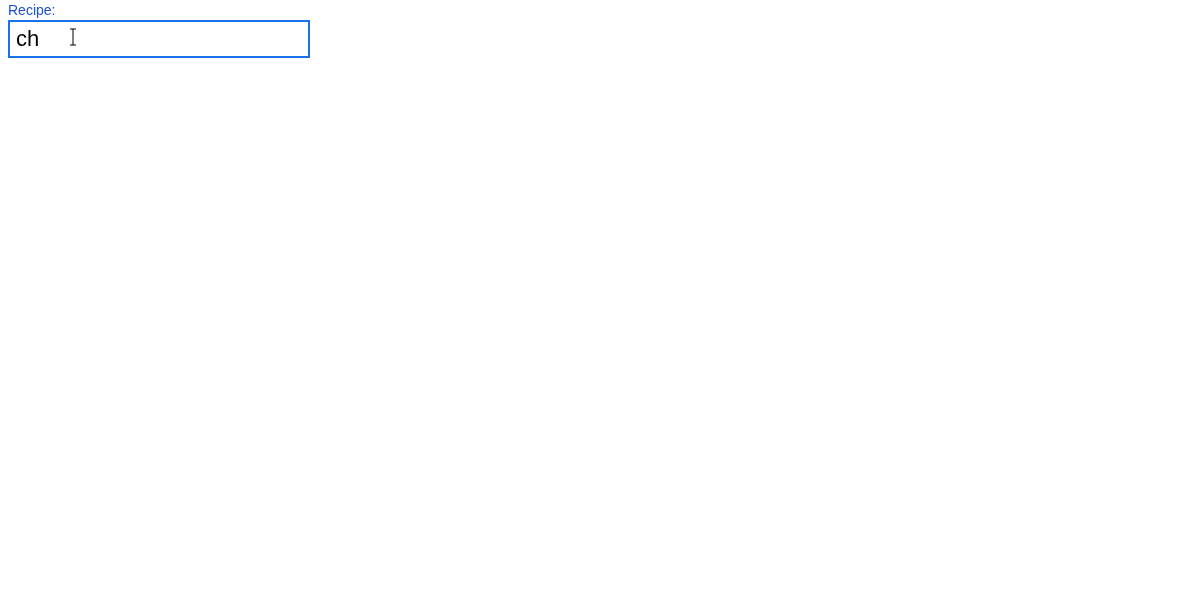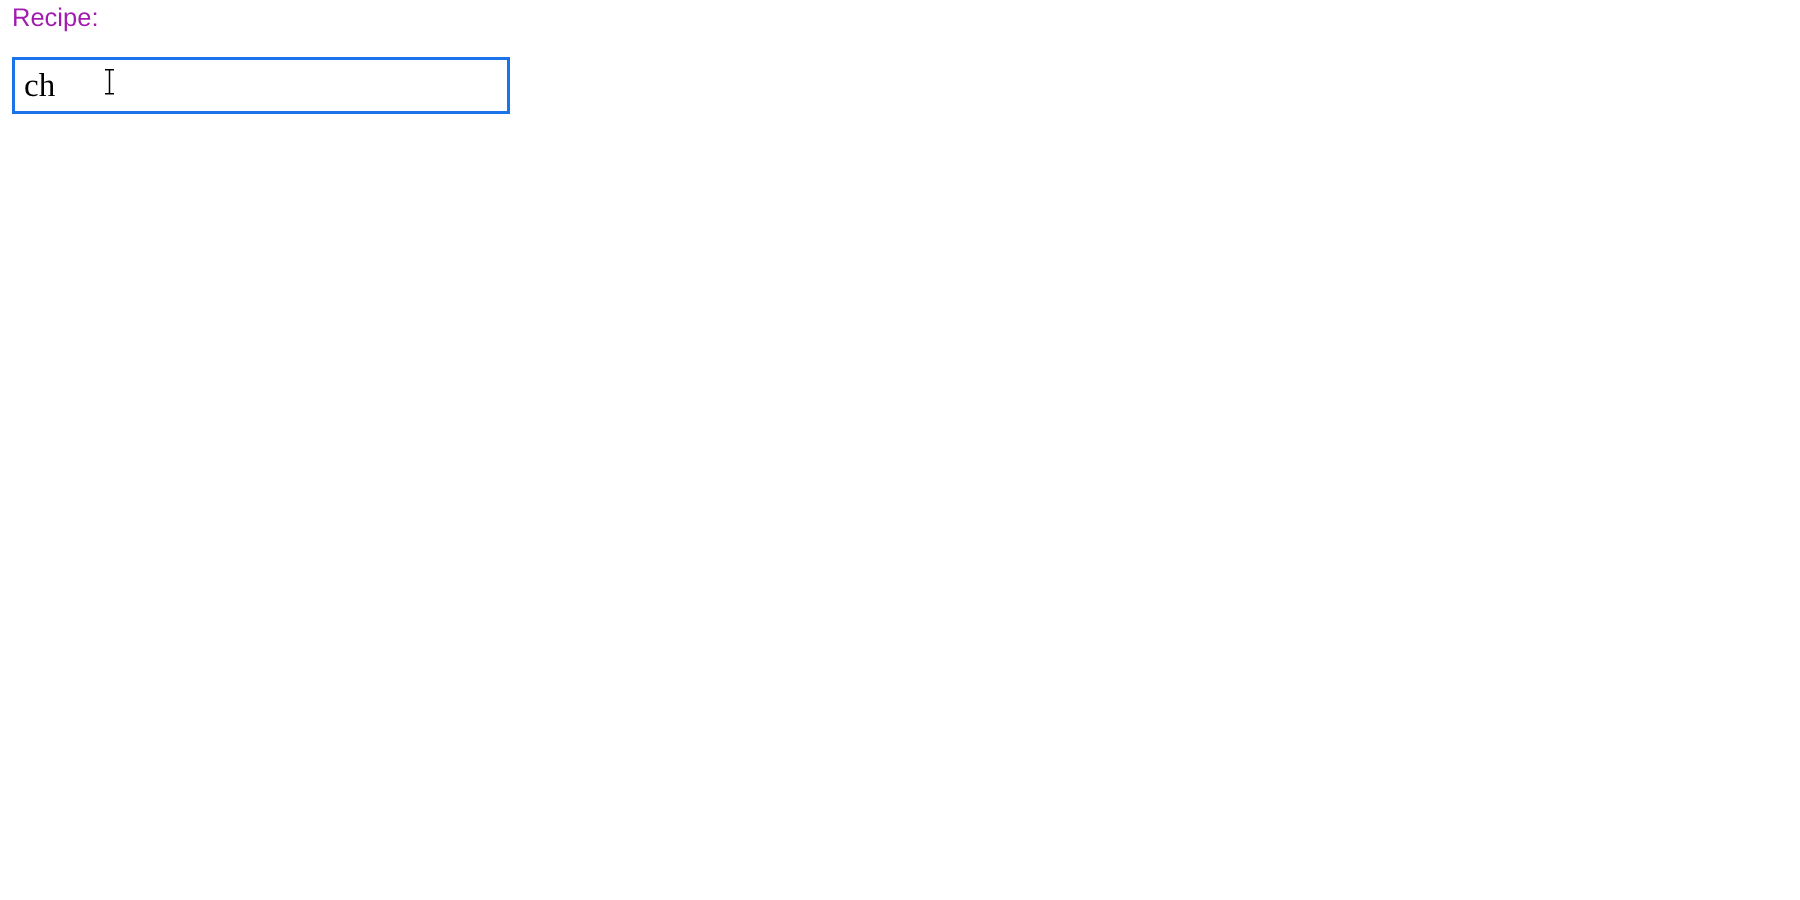--- a/index.html
+++ b/index.html
@@ -8,36 +8,36 @@
       box-sizing: border-box;
     }
     body {
       font-family: Arial, sans-serif;
       background: #ffffff;
       padding: 2px 8px;
       width: 1200px;
       height: 600px;
     }
     .label {
-      font-size: 17px;
-      color: #a21caf;
+      font-size: 14px;
+      color: #1d4ed8;
       display: block;
-      margin-bottom: 16px;
+      margin-bottom: 2px;
     }
     .input-wrapper {
       position: relative;
       display: inline-block;
     }
     .recipe-input {
-      width: 332px;
+      width: 302px;
       height: 38px;
       border: 2px solid #1a73e8;
       outline: none;
       font-size: 22px;
-      font-family: Liberation Serif, serif;
+      font-family: Liberation Sans, sans-serif;
       padding: 4px 6px;
       color: #000000;
       background: #ffffff;
     }
     .text-cursor-icon {
       position: absolute;
       left: 60px;
       top: 50%;
       transform: translateY(-50%);
       pointer-events: none;

